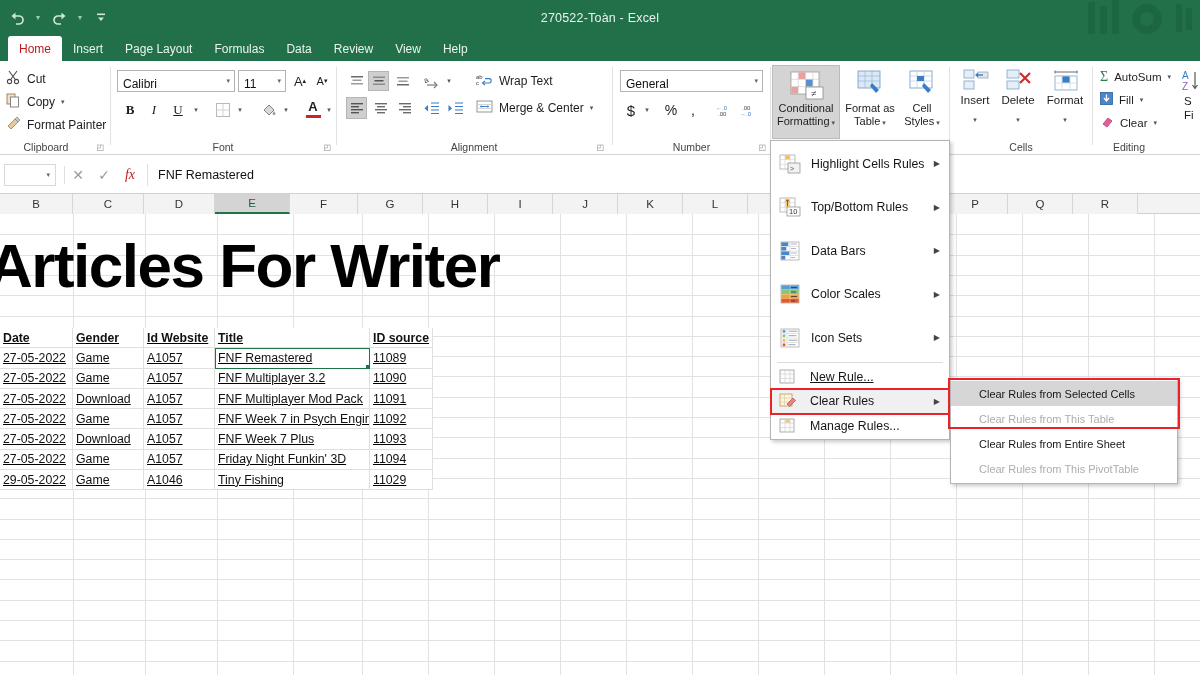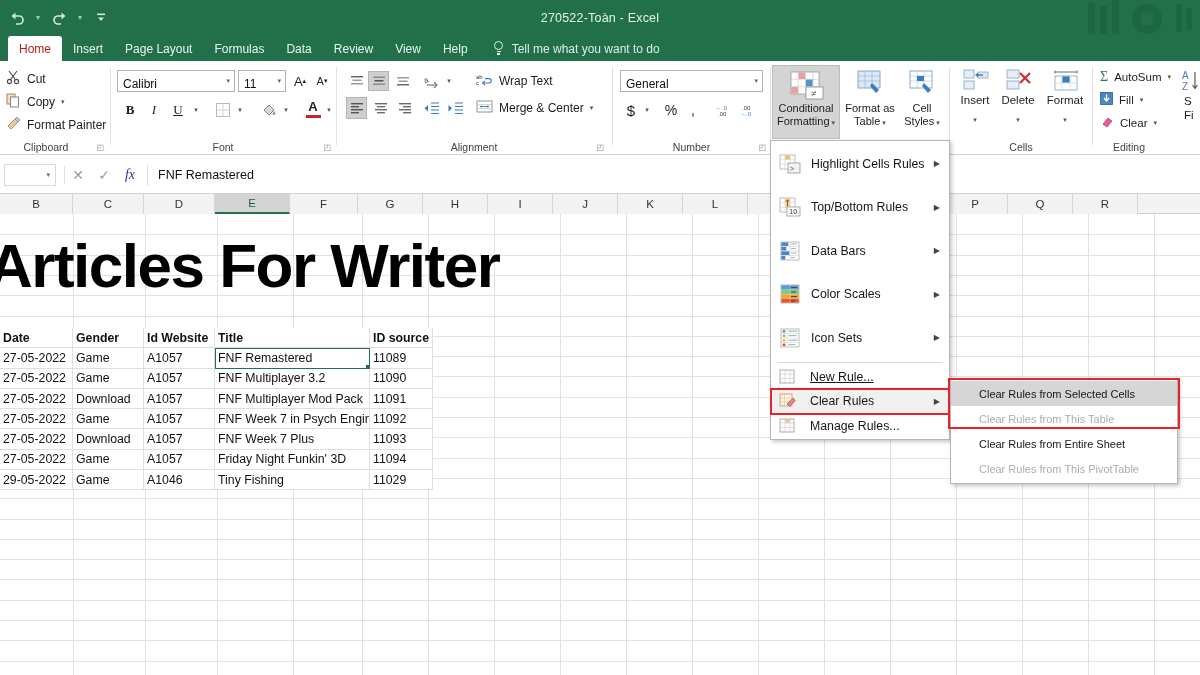--- a/index.html
+++ b/index.html
@@ -123,21 +123,21 @@
   .gridlines .v { position: absolute; top: 0; bottom: 0; width: 1px; background: #e2e2e2; }
   .gridlines .h { position: absolute; left: 0; right: 0; height: 1px; background: #e2e2e2; }
 
   .bigtitle {
     position: absolute; left: -12px; top: 16px;
     font-family: "Liberation Sans", sans-serif;
     font-weight: bold; font-size: 62px; color: #000;
     letter-spacing: -1.5px; white-space: nowrap;
   }
 
-  .tbl { position: absolute; left: 0; top: 114px; }
+  .tbl { position: absolute; left: 0; top: 114px; text-decoration: underline; }
   .trow { display: flex; height: 20.3px; }
   .tc {
     height: 20.3px; display: flex; align-items: center;
     font-size: 12.3px; color: #111; padding-left: 3px;
     border-right: 1px solid #dfdfdf; border-bottom: 1px solid #dfdfdf;
     overflow: hidden; white-space: nowrap; background: #fff;
   }
   .trow.hdr .tc { font-weight: bold; }
   .tc.selcell {
     border: 1.7px solid #217346; position: relative; z-index: 3;
@@ -230,28 +230,20 @@
 
   <div class="tabs">
     <div class="tab active">Home</div>
     <div class="tab">Insert</div>
     <div class="tab">Page Layout</div>
     <div class="tab">Formulas</div>
     <div class="tab">Data</div>
     <div class="tab">Review</div>
     <div class="tab">View</div>
     <div class="tab">Help</div>
-    <div class="tellme">
-      <span class="bulb">
-          <i></i>
-          <b></b>
-          <s></s>
-        </span>
-      <span>Tell me what you want to do</span>
-    </div>
   </div>
 
   <div class="ribbon">
 
     <div class="grp" style="left:0; width:108px;">
       <div class="cb-item" style="left:6px; top:9px;">
         <span class="ico">
           <svg width="15" height="15" viewBox="0 0 15 15">
               <circle cx="3.5" cy="11.5" r="2.1" stroke="#4a4a4a" stroke-width="1.1" fill="none"></circle>
               <circle cx="10.5" cy="11.5" r="2.1" stroke="#4a4a4a" stroke-width="1.1" fill="none"></circle>
@@ -612,21 +604,21 @@
       <span></span>
       <span style="font-size:7px; color:#666; margin-left:4px;">▾</span>
     </div>
     <div class="fb-sep"></div>
     <div class="fb-btn">
         <span>✕</span>
       </div>
     <div class="fb-btn">
         <span>✓</span>
       </div>
-    <div class="fb-btn" style="font-style:italic; font-family:'Liberation Serif',serif; color:#4c1d95;">
+    <div class="fb-btn" style="font-style:italic; font-family:'Liberation Serif',serif; color:#b91c1c;">
         <span>fx</span>
       </div>
     <div class="fb-input">
       <span>FNF Remastered</span>
     </div>
   </div>
 
   <div class="colhdr" id="colhdr">
       <div class="ch" style="width: 73px;">
         <span>B</span>

